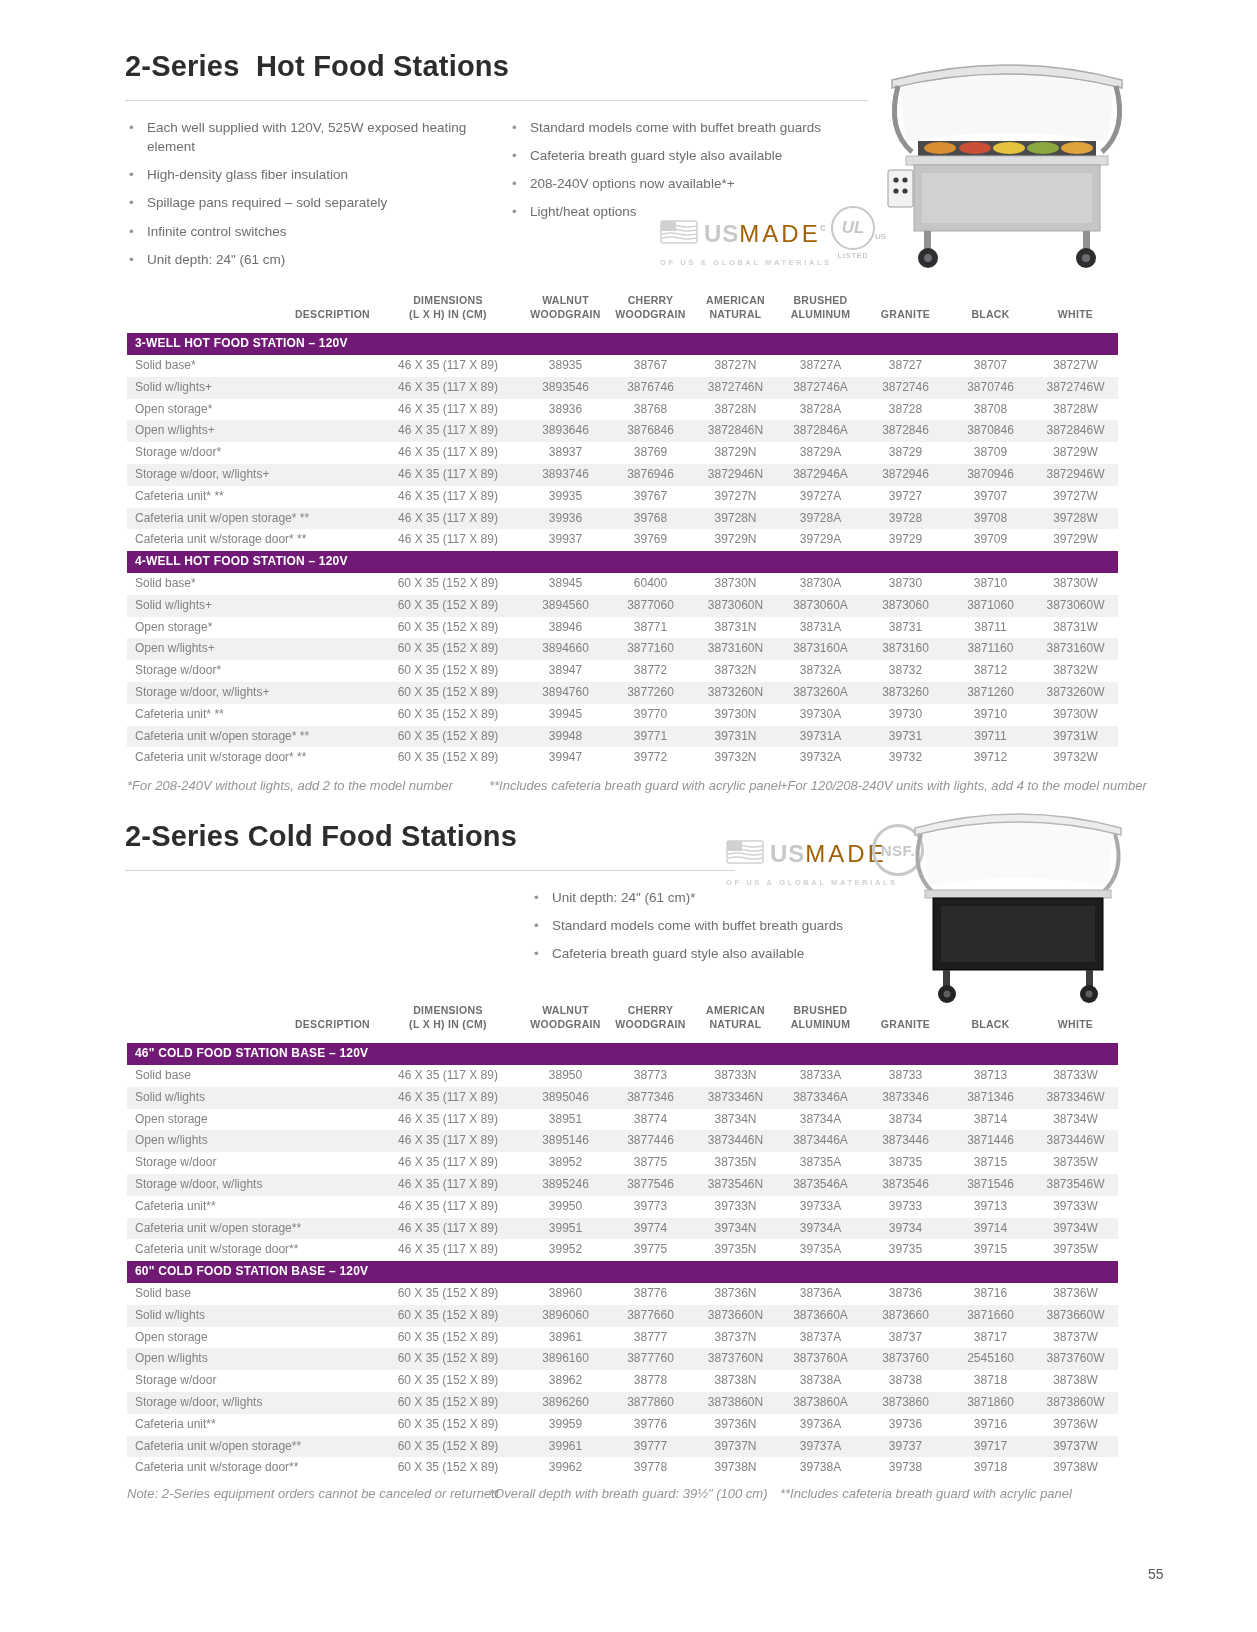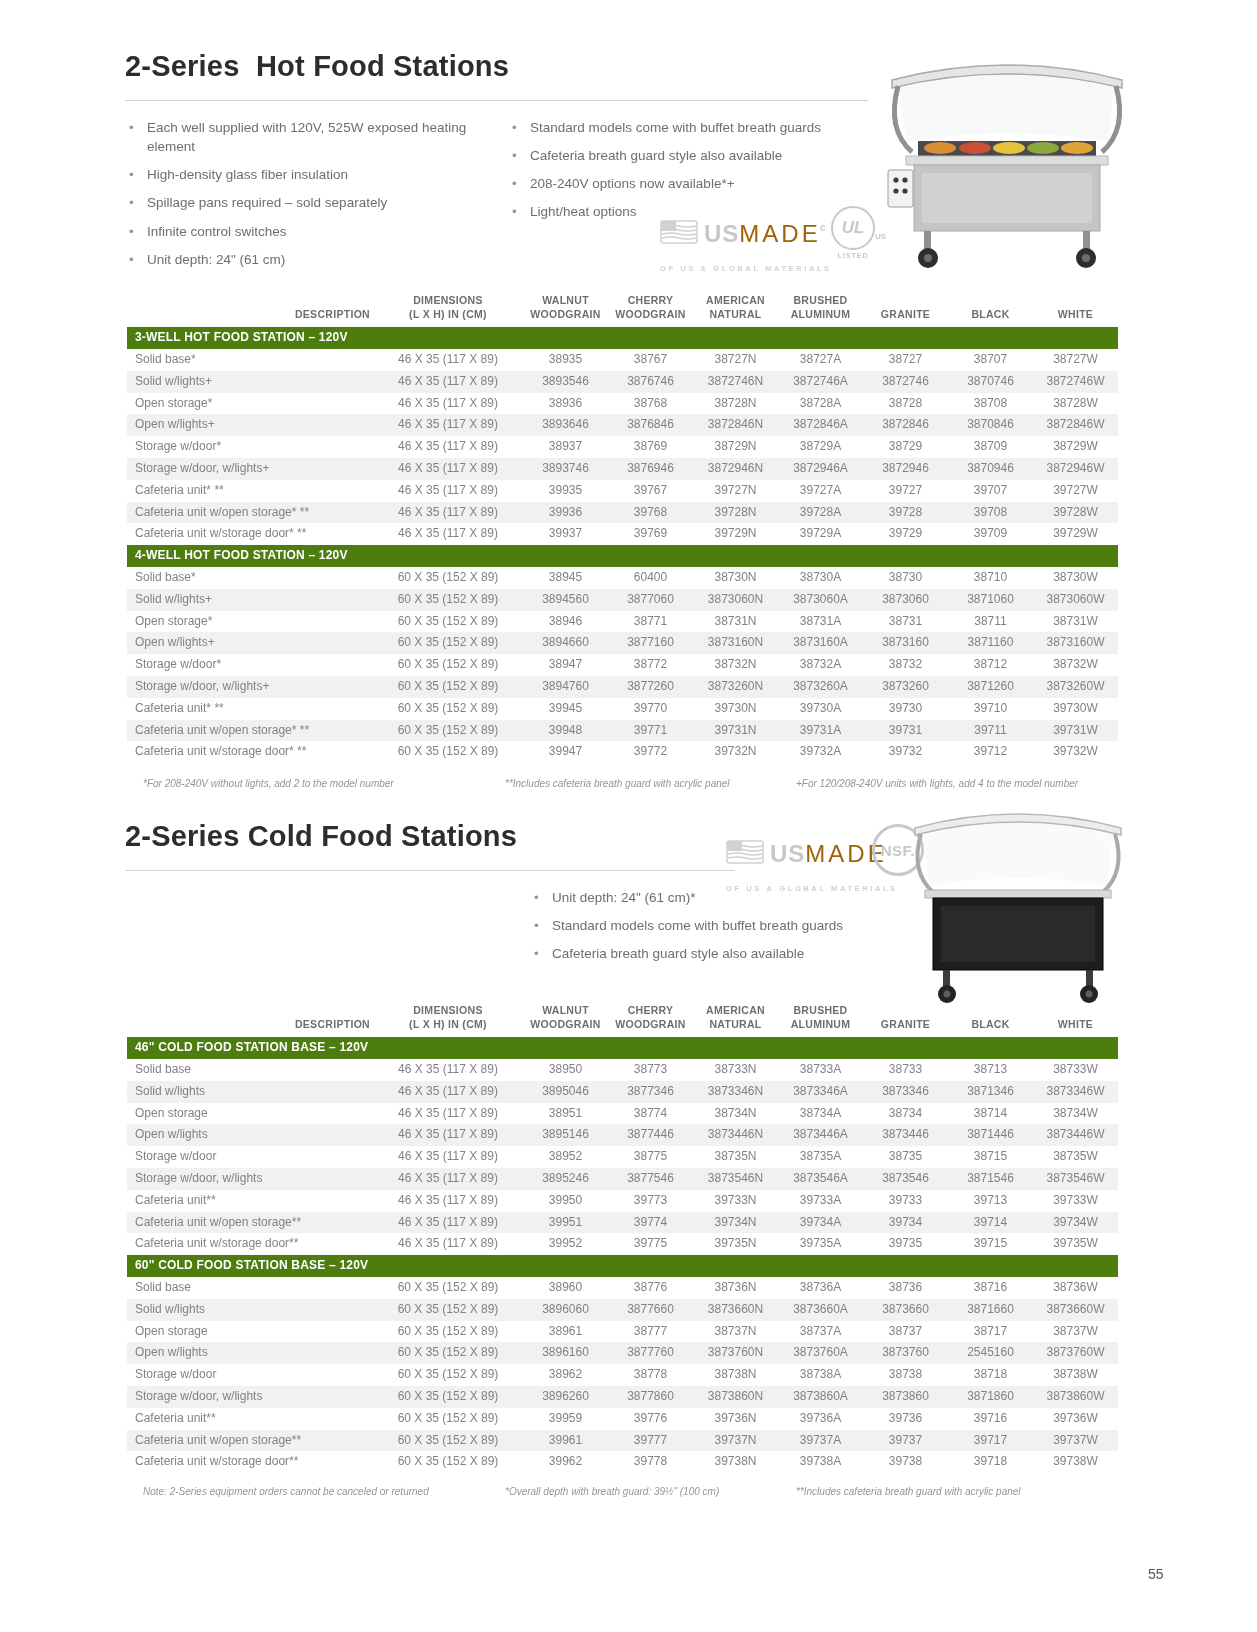--- a/index.html
+++ b/index.html
@@ -11,43 +11,43 @@
   .title-rule { position:absolute; border-bottom:1px solid #d1d3d4; }
 
   
   ul.bullets { position:absolute; list-style:none; }
   ul.bullets li { position:relative; padding-left:22px; margin-bottom:9px; font-size:13.5px; line-height:1.42; color:#6d6e71; }
   ul.bullets li::before { content:"•"; position:absolute; left:4px; top:0; color:#939598; }
 
   
   .tablewrap { position:absolute; width:992px; }
   table.spec { border-collapse:collapse; width:990px; table-layout:fixed; }
-  table.spec th { font-size:10.5px; font-weight:700; color:#6d6e71; letter-spacing:.3px; vertical-align:bottom; padding:2px 3px 6px 3px; text-align:center; line-height:1.3; }
+  table.spec th { font-size:10.5px; font-weight:700; color:#6d6e71; letter-spacing:.3px; vertical-align:bottom; padding:2px 3px 12px 3px; text-align:center; line-height:1.3; }
   table.spec th.col-desc { text-align:right; padding-left:8px; width:246px; }
   table.spec th.col-dim { width:150px; }
   table.spec th.col-num { width:85px; }
   table.spec td { font-size:12px; color:#808285; padding:4px 3px; text-align:center; line-height:1.15; height:21px; }
   table.spec td.col-desc { text-align:left; padding-left:8px; }
   table.spec tr.alt td { background:#f1f1f2; }
-  table.spec tr.section-row td { background:#4d7c0f; color:#ffffff; font-weight:700; font-size:12px; text-align:left; padding:4px 8px; height:20px; letter-spacing:.2px; }
+  table.spec tr.section-row td { background:#701a75; color:#ffffff; font-weight:700; font-size:12px; text-align:left; padding:4px 8px; height:20px; letter-spacing:.2px; }
 
   
   .footrow { position:absolute; height:16px; width:1010px; }
-  .footrow span { position:absolute; top:0; font-size:10px; font-style:italic; color:#939598; white-space:nowrap;margin-left:16px; }
+  .footrow span { position:absolute; top:0; font-size:13px; font-style:italic; color:#939598; white-space:nowrap; }
   .footrow span:nth-child(1){ left:0; }
   .footrow span:nth-child(2){ left:362px; }
   .footrow span:nth-child(3){ left:653px; }
 
   
   .usmade { position:absolute; color:#c6c8ca; }
   .usmade-top { display:flex; align-items:center; }
   .flag-icon { margin-right:6px; display:inline-block; }
   .usmade-us { font-size:24px; font-weight:700; letter-spacing:1px; color:#c6c8ca; }
   .usmade-made { font-size:24px; font-weight:400; letter-spacing:3px; color:#a16207; }
-  .usmade-sub { font-size:7.5px; letter-spacing:2.6px; color:#cfd1d3; margin-top:16px; font-weight:700; }
+  .usmade-sub { font-size:7.5px; letter-spacing:2.6px; color:#cfd1d3; margin-top:10px; font-weight:700; }
   .ul-logo { position:absolute; width:70px; text-align:center; color:#c6c8ca; }
   .ul-circle { width:44px; height:44px; border:2.5px solid #c6c8ca; border-radius:50%; margin:0 auto; display:flex; align-items:center; justify-content:center; }
   .ul-text { font-size:17px; font-weight:700; font-style:italic; color:#c6c8ca; }
   .ul-c { position:absolute; left:2px; top:16px; font-size:10px; font-weight:700; }
   .ul-us { position:absolute; right:2px; top:26px; font-size:8px; font-weight:700; }
   .ul-listed { font-size:7px; letter-spacing:1px; font-weight:700; margin-top:2px; }
   .nsf-logo { position:absolute; width:52px; height:52px; border:3px solid #c6c8ca; border-radius:50%; display:flex; align-items:center; justify-content:center; }
   .nsf-text { font-size:15px; font-weight:700; color:#c6c8ca; letter-spacing:.5px; }
 
   .prod-img { position:absolute; }

